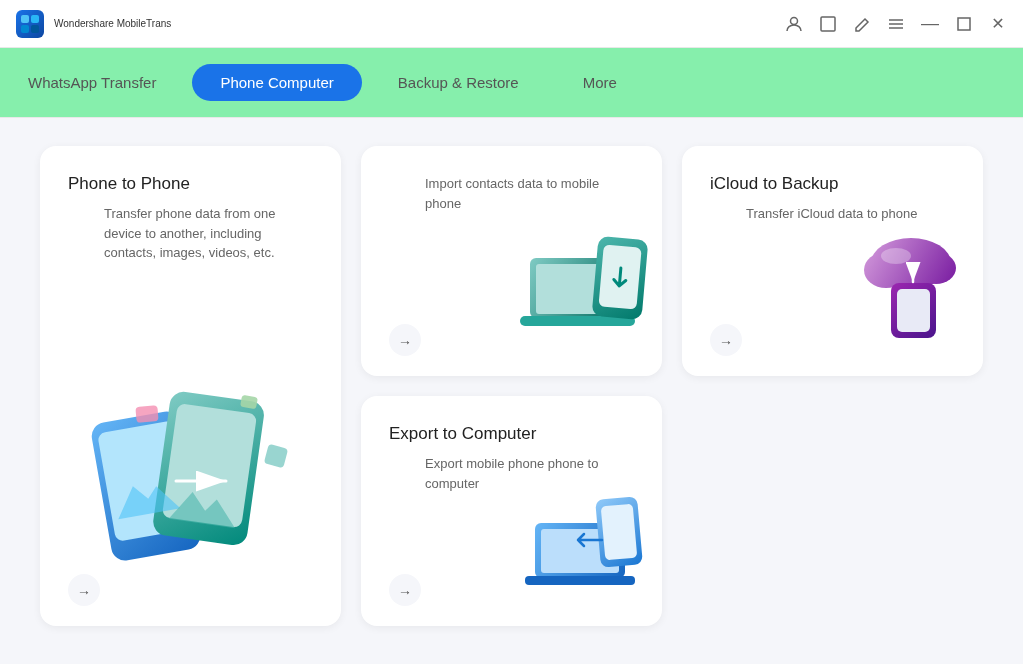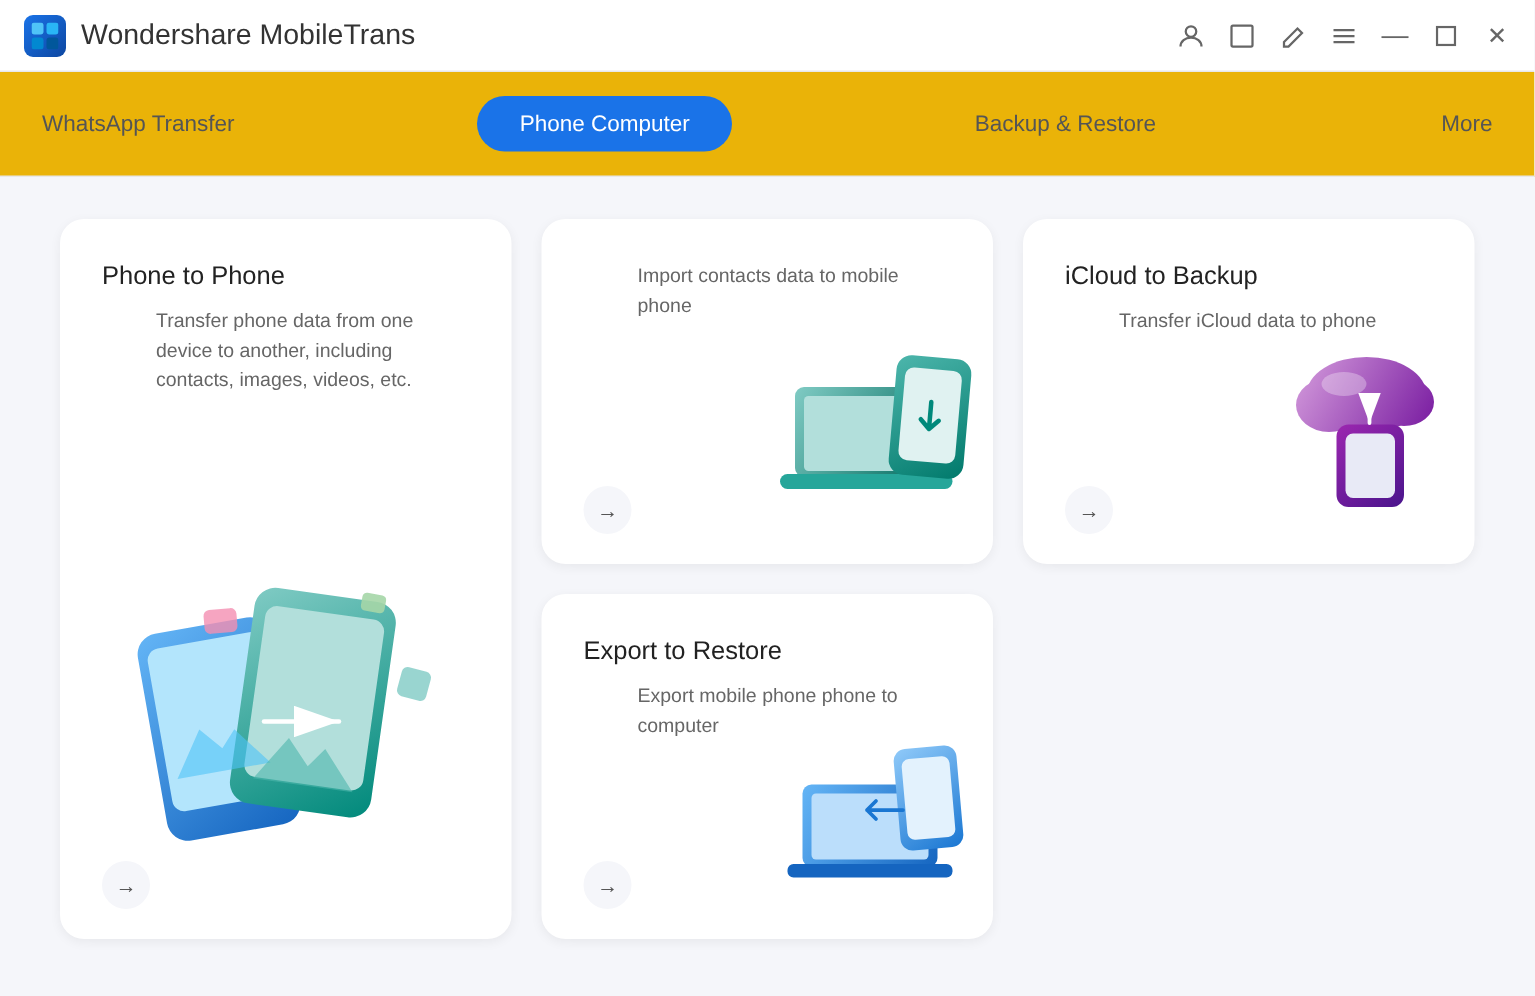--- a/index.html
+++ b/index.html
@@ -31,21 +31,21 @@
       width: 28px;
       height: 28px;
       border-radius: 6px;
       background: linear-gradient(135deg, #1a73e8, #0d47a1);
       display: flex; align-items: center; justify-content: center;
       color: white;
       font-size: 14px;
       font-weight: bold;
     }
     .app-title {
-      font-size: 19px;
+      font-size: 10px;
       font-weight: 500;
       color: #333;
     }
     .titlebar-controls {
       display: flex;
       align-items: center;
       gap: 16px;
     }
     .titlebar-icon {
       width: 18px;
@@ -53,24 +53,24 @@
       display: flex;
       align-items: center;
       justify-content: center;
       color: #666;
       cursor: pointer;
       font-size: 16px;
     }
 
     
     .nav-bar {
-      background: #eab308;
+      background: #86efac;
       padding: 16px 0 0;
       display: flex;
-      justify-content: space-between;
+      justify-content: flex-start;
       align-items: center;
       gap: 8px;
       border-bottom: 1px solid #e8e8e8;
       padding-bottom: 16px;
     }
     .nav-tab {
       padding: 10px 28px;
       border-radius: 50px;
       font-size: 15px;
       font-weight: 500;
@@ -319,21 +319,21 @@
             <polygon points="0 0, 8 3, 0 6" fill="white"></polygon>
           </marker>
         </defs>
       </svg>
     </div>
 
     <div class="card-arrow">→</div>
   </div>
 
   <div class="card" style="grid-column: 2;">
-    <div class="card-title">Export to Restore</div>
+    <div class="card-title">Export to Computer</div>
     <div class="card-desc">Export mobile phone phone to computer</div>
 
     <div class="illus-container">
       <svg width="140" height="120" viewBox="0 0 140 120" fill="none">
 
         <rect x="15" y="55" width="90" height="55" rx="6" fill="url(#laptopBlueGrad)"></rect>
         <rect x="21" y="61" width="78" height="44" rx="3" fill="#bbdefb"></rect>
         <rect x="5" y="108" width="110" height="9" rx="4" fill="#1565c0"></rect>
 
         <rect x="78" y="30" width="42" height="68" rx="8" fill="url(#phoneBlueGrad2)" transform="rotate(-5 99 64)"></rect>

